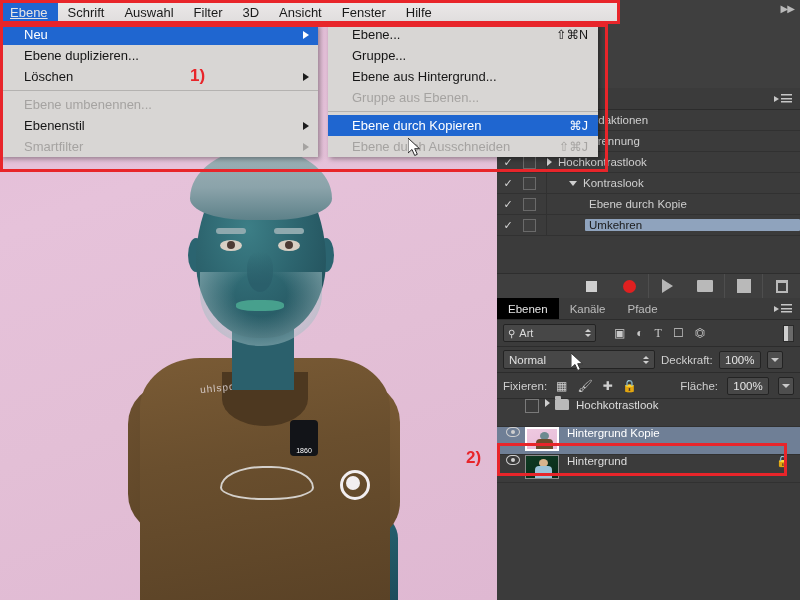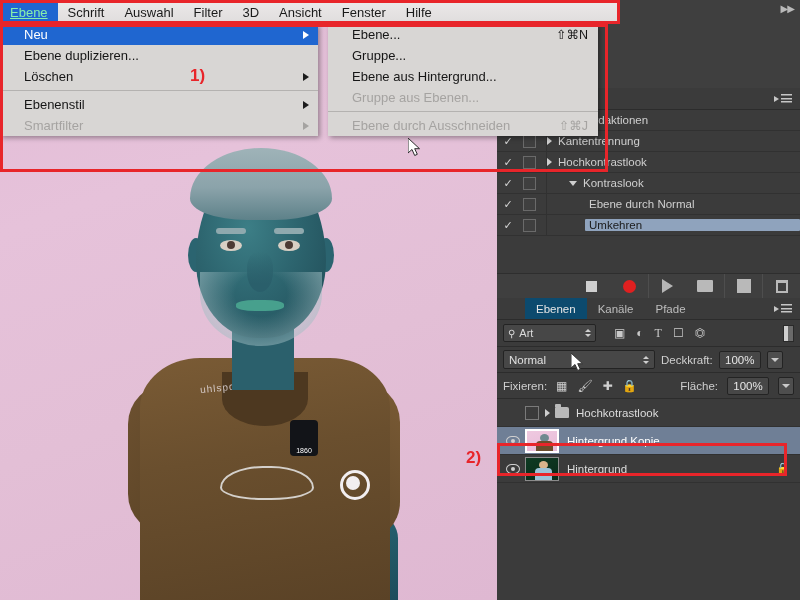--- a/index.html
+++ b/index.html
@@ -107,21 +107,21 @@
   
   .menubar {
     position: absolute; left: 0; top: 0; width: 620px; height: 24px;
     background: linear-gradient(180deg, #eceaea 0%, #dfdcdc 100%);
     display: flex; align-items: center;
   }
   .menubar .mi {
     font-size: 13px; color: #1a1a1a; padding: 3px 10px; height: 100%;
     display: flex; align-items: center; white-space: nowrap;
   }
-  .menubar .mi.active { background: #1f66d0; color: #86efac; text-decoration: underline; }
+  .menubar .mi.active { background: #1f66d0; color: #e5e5e5; text-decoration: underline; }
 
   
   .menu-panel {
     position: absolute;
     background: #d8d6d4;
     font-size: 13px; color: #161616;
     box-shadow: 2px 2px 5px rgba(0,0,0,.35);
   }
   .menu-main { left: 0; top: 24px; width: 318px; }
   .menu-sub  { left: 328px; top: 24px; width: 270px; }
@@ -163,21 +163,21 @@
     background: #3b3b3b;
   }
   .panel-tabrow {
     height: 22px; background: #3b3b3b; display:flex; align-items:stretch;
     border-bottom: 1px solid #2c2c2c;
   }
   .panel-tab {
     font-size: 11.5px; color:#bdbdbd; padding: 0 11px;
     display:flex; align-items:center; background:#3b3b3b;
   }
-  .panel-tab.active { background:#0c4a6e; color:#e6e6e6;margin-left:28px; }
+  .panel-tab.active { background:#000000; color:#e6e6e6; }
   .panel-menu-btn {
     margin-left:auto; display:flex; align-items:center; padding-right:8px; gap:2px;
   }
   .pmb-tri { width:0;height:0;border-left:5px solid #c6c6c6;border-top:3px solid transparent;border-bottom:3px solid transparent;}
   .pmb-lines { width:11px; height:9px; background:
       linear-gradient(#c6c6c6,#c6c6c6) 0 0/11px 1.5px no-repeat,
       linear-gradient(#c6c6c6,#c6c6c6) 0 3.5px/11px 1.5px no-repeat,
       linear-gradient(#c6c6c6,#c6c6c6) 0 7px/11px 1.5px no-repeat; }
   .action-row {
     display: flex; align-items: center; height: 21px;
@@ -236,21 +236,21 @@
     padding: 0 4px;
   }
   .tinyspin { width:16px; height:18px; background:#4e4e4e; border:1px solid #232323; border-radius:2px;
     display:flex; align-items:center; justify-content:center; }
   .lock-row { height:26px; display:flex; align-items:center; padding:0 6px; gap:9px;
     border-bottom:1px solid #2c2c2c; }
   .lock-icons { display:flex; align-items:center; gap:10px; color:#cfcfcf; font-size:12px; }
 
   .layer-list { position:relative; }
   .layer-row {
-    height: 28px; display:flex; align-items:center; border-bottom:1px solid #313131;
+    height: 28px; display:flex; align-items:flex-start; border-bottom:1px solid #313131;
     font-size: 11.5px; color: #dcdcdc; padding-left: 4px;
   }
   .layer-row.selected { background:#6f7f96; color:#fff; }
   .eye-cell { width: 24px; display:flex; align-items:center; justify-content:center; }
   .eye-ico { width:14px; height:10px; border:1.5px solid #cfcfcf; border-radius:50%/60%;
     display:flex; align-items:center; justify-content:center; }
   .eye-ico b { width:4px; height:4px; background:#cfcfcf; border-radius:50%; display:block;}
   .grp-tri { width:0;height:0;border-left:5px solid #cfcfcf;border-top:4px solid transparent;border-bottom:4px solid transparent; margin-right:5px;}
   .folder-ico { width:14px; height:11px; background:#b9b9b9; border-radius:1px 2px 1px 1px; margin-right:7px; position:relative;}
   .folder-ico::before{content:"";position:absolute;left:0;top:-3px;width:6px;height:3px;background:#b9b9b9;border-radius:1px 1px 0 0;}
@@ -344,21 +344,21 @@
           <span style="width:22px"></span>
           <span class="ar-disc"></span>
           <span class="ar-label">Kontraslook</span>
         </div>
         <div class="action-row">
           <span class="ar-check">✓</span>
           <span class="ar-boxcell">
               <span class="ar-box"></span>
             </span>
           <span style="width:42px"></span>
-          <span class="ar-label">Ebene durch Normal</span>
+          <span class="ar-label">Ebene durch Kopie</span>
         </div>
         <div class="action-row">
           <span class="ar-check">✓</span>
           <span class="ar-boxcell">
               <span class="ar-box"></span>
             </span>
           <span style="width:42px"></span>
           <span class="ar-label hl">Umkehren</span>
         </div>
       </div>
@@ -506,20 +506,23 @@
       <span class="arrow"></span>
     </div>
     <div class="menu-row">
       <span>Ebene duplizieren...</span>
     </div>
     <div class="menu-row">
       <span>Löschen</span>
       <span class="arrow"></span>
     </div>
     <div class="menu-sep"></div>
+    <div class="menu-row dis">
+      <span>Ebene umbenennen...</span>
+    </div>
     <div class="menu-row">
       <span>Ebenenstil</span>
       <span class="arrow"></span>
     </div>
     <div class="menu-row dis">
       <span>Smartfilter</span>
       <span class="arrow"></span>
     </div>
   </div>
 
@@ -531,20 +534,24 @@
     <div class="menu-row">
       <span>Gruppe...</span>
     </div>
     <div class="menu-row">
       <span>Ebene aus Hintergrund...</span>
     </div>
     <div class="menu-row dis">
       <span>Gruppe aus Ebenen...</span>
     </div>
     <div class="menu-sep"></div>
+    <div class="menu-row sel">
+      <span>Ebene durch Kopieren</span>
+      <span class="shortcut">⌘J</span>
+    </div>
     <div class="menu-row dis">
       <span>Ebene durch Ausschneiden</span>
       <span class="shortcut">⇧⌘J</span>
     </div>
   </div>
 
   <svg class="cursor" style="left:408px; top:138px;" viewBox="0 0 13 20">
     <polygon points="0,0 0,15 4,11.5 6.7,17.5 9.3,16.3 6.7,10.7 11.5,10.7" fill="#ffffff" stroke="#2a2a2a" stroke-width="1"></polygon>
   </svg>
 

